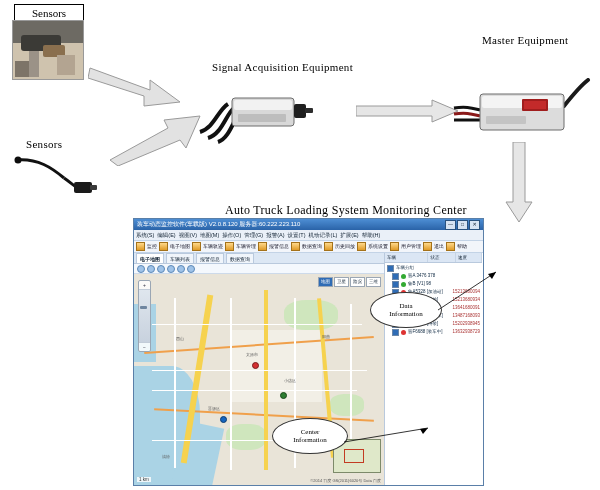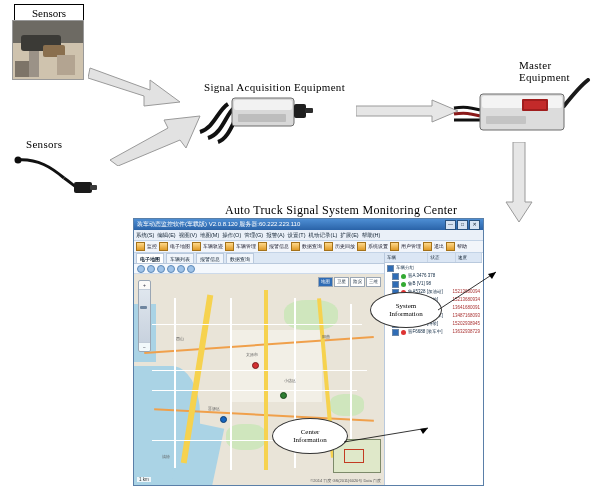--- a/index.html
+++ b/index.html
@@ -372,21 +372,21 @@
     <polygon points="2,6 62,28 62,18 92,40 56,44 56,34 0,16" fill="#e2e2e2" stroke="#9a9a9a" stroke-width="1"></polygon>
   </svg>
 </div>
 
 <div class="abs arrow" style="left:110px; top:110px;">
   <svg width="96" height="56" viewBox="0 0 96 56">
     <polygon points="0,50 58,18 54,10 90,6 76,38 70,30 8,56" fill="#e2e2e2" stroke="#9a9a9a" stroke-width="1"></polygon>
   </svg>
 </div>
 
-<div class="abs plain-label" style="left:204px; top:61px;margin-top:20px;">Signal Acquisition Equipment</div>
+<div class="abs plain-label" style="left:212px; top:61px;">Signal Acquisition Equipment</div>
 
 <div class="abs" style="left:198px; top:88px; width:120px; height:58px;">
   <svg width="120" height="58" viewBox="0 0 120 58">
 
     <path d="M2 44 C16 40, 20 22, 30 16" stroke="#111" stroke-width="4" fill="none"></path>
     <path d="M10 50 C24 46, 28 26, 36 20" stroke="#111" stroke-width="4" fill="none"></path>
     <path d="M20 54 C32 50, 36 30, 42 24" stroke="#111" stroke-width="4" fill="none"></path>
 
     <rect x="34" y="10" width="62" height="28" rx="3" fill="#d8d8d8" stroke="#6d6d6d"></rect>
     <rect x="36" y="12" width="58" height="10" rx="2" fill="#f2f2f2"></rect>
@@ -396,21 +396,21 @@
     <rect x="107" y="20" width="8" height="5" rx="1" fill="#2d2d2d"></rect>
   </svg>
 </div>
 
 <div class="abs arrow" style="left:356px; top:98px;">
   <svg width="104" height="26" viewBox="0 0 104 26">
     <polygon points="0,8 76,8 76,2 102,13 76,24 76,18 0,18" fill="#e6e6e6" stroke="#9a9a9a" stroke-width="1"></polygon>
   </svg>
 </div>
 
-<div class="abs plain-label" style="left:482px; top:59px;margin-left:37px;">Master Equipment</div>
+<div class="abs plain-label" style="left:482px; top:34px;">Master Equipment</div>
 
 <div class="abs" style="left:452px; top:78px; width:144px; height:62px;">
   <svg width="144" height="62" viewBox="0 0 144 62">
 
     <path d="M112 28 C120 18, 128 8, 136 2" stroke="#1a1a1a" stroke-width="4" fill="none" stroke-linecap="round"></path>
 
     <path d="M2 30 C14 28, 20 30, 28 32" stroke="#111" stroke-width="3" fill="none"></path>
     <path d="M2 36 C14 34, 20 36, 28 38" stroke="#8b1a1a" stroke-width="3" fill="none"></path>
     <path d="M2 42 C14 42, 20 42, 28 42" stroke="#111" stroke-width="3" fill="none"></path>
 
@@ -421,21 +421,21 @@
     <rect x="34" y="38" width="40" height="8" rx="1" fill="#c4c4c4"></rect>
   </svg>
 </div>
 
 <div class="abs arrow" style="left:505px; top:142px;">
   <svg width="28" height="82" viewBox="0 0 28 82">
     <polygon points="8,0 20,0 20,60 27,60 14,80 1,60 8,60" fill="#e6e6e6" stroke="#9a9a9a" stroke-width="1"></polygon>
   </svg>
 </div>
 
-<div class="abs title-label" style="left:225px; top:203px;">Auto Truck Signal System Monitoring Center</div>
+<div class="abs title-label" style="left:225px; top:203px;">Auto Truck Loading System Monitoring Center</div>
 
 <div class="abs app-window" style="left:133px; top:218px; width:349px; height:266px;">
 
   <div class="app-titlebar">
     <span>装车动态监控软件(车载版) V2.0.8.120   服务器:60.222.223.110</span>
     <span class="tb-buttons">
       <span class="tb-btn">—</span>
       <span class="tb-btn">□</span>
       <span class="tb-btn">✕</span>
     </span>
@@ -624,21 +624,21 @@
   <div class="bottom-area">
     
 
     
   </div>
 
 </div>
 
 <div class="callout" style="left:370px; top:292px; width:70px; height:34px;">
   <span>
-    <span>System</span><br>
+    <span>Data</span><br>
     <span>Information</span>
   </span>
 </div>
 
 <div class="abs" style="left:438px; top:270px;">
   <svg width="62" height="44" viewBox="0 0 62 44">
     <line x1="0" y1="40" x2="58" y2="2" stroke="#000" stroke-width="0.8"></line>
     <polygon points="58,2 50,4 54,9" fill="#000"></polygon>
   </svg>
 </div>

